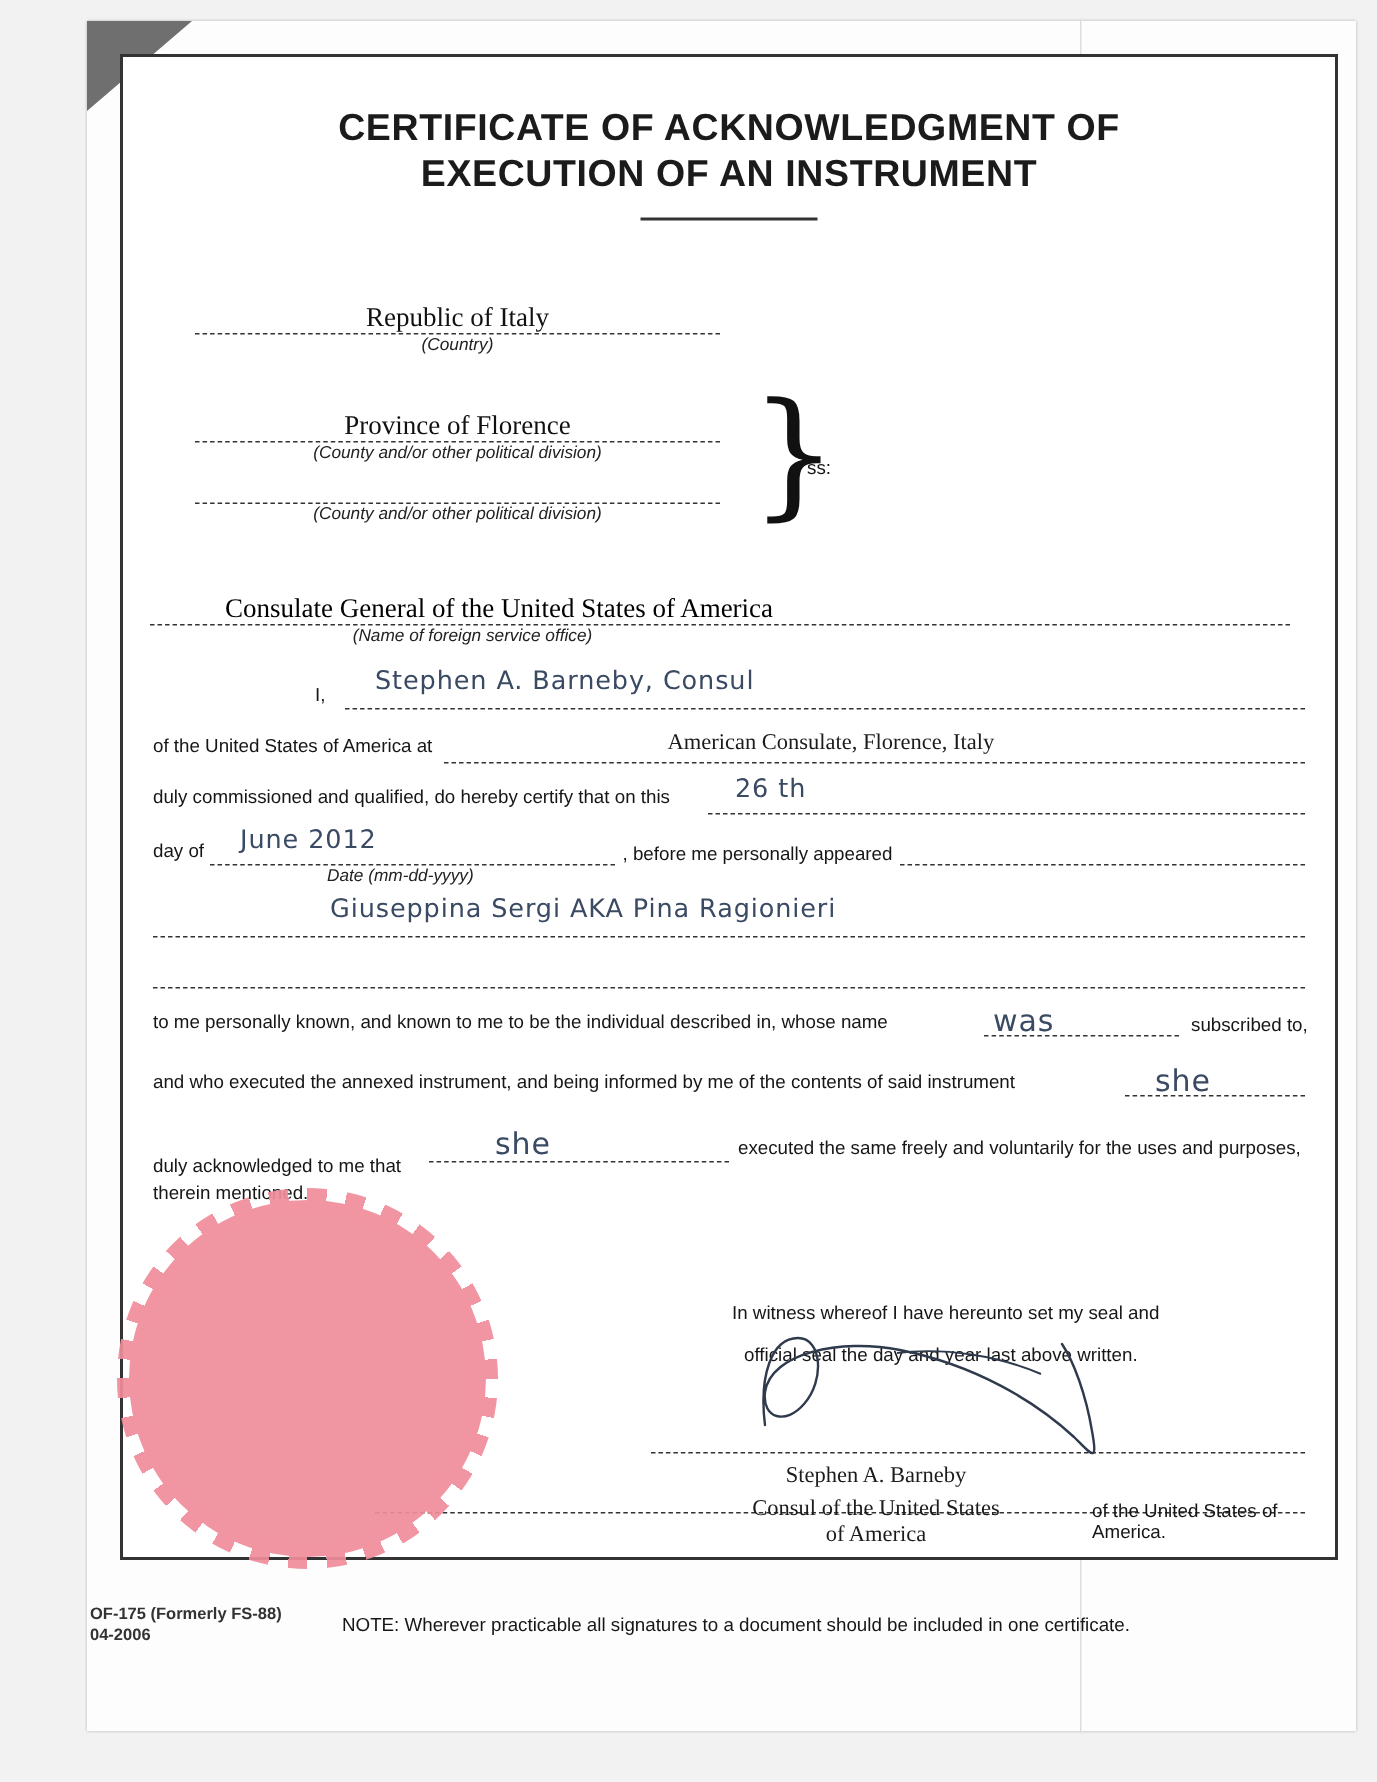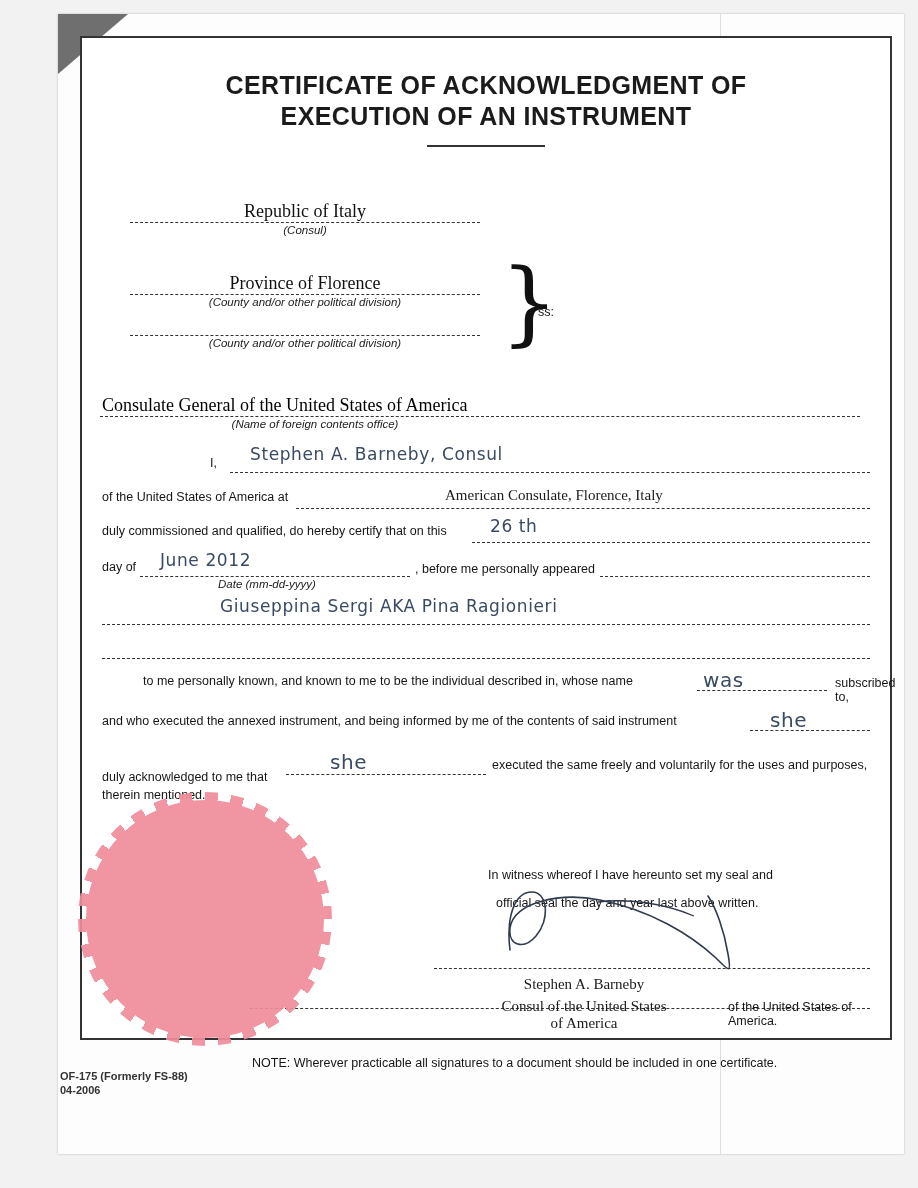--- a/index.html
+++ b/index.html
@@ -152,42 +152,42 @@
       <div class="title-rule"></div>
     </div>
 
     <div class="body">
 
       <div style="position:relative; margin-top:54px; height:200px;">
 
         <div style="position:absolute; left:30px; top:0; width:350px;">
           <div class="lbl-center">Republic of Italy</div>
           <div class="dashline"></div>
-          <div class="caption">(Consul)</div>
+          <div class="caption">(Country)</div>
         </div>
 
         <div style="position:absolute; left:30px; top:72px; width:350px;">
           <div class="lbl-center">Province of Florence</div>
           <div class="dashline"></div>
           <div class="caption">(County and/or other political division)</div>
         </div>
 
         <div style="position:absolute; left:30px; top:134px; width:350px;">
           <div class="dashline"></div>
           <div class="caption">(County and/or other political division)</div>
         </div>
 
         <div style="position:absolute; left:400px; top:56px;" class="brace">}</div>
         <div style="position:absolute; left:438px; top:104px;" class="run">ss:</div>
       </div>
 
       <div style="position:relative; margin-top:-6px;">
-        <div style="font-size:18px; padding-left:2px;">Consulate General of the United States of America</div>
+        <div style="font-size:18px; padding-left:2px;margin-left:48px;">Consulate General of the United States of America</div>
         <div class="dashline" style="width:760px;"></div>
-        <div class="caption" style="width:430px;">(Name of foreign contents office)</div>
+        <div class="caption" style="width:430px;">(Name of foreign service office)</div>
       </div>
 
       <div style="position:relative; height:40px; margin-top:12px;">
         <span class="run" style="position:absolute; left:110px; top:14px;">I,</span>
         <span class="hand" style="position:absolute; left:150px; top:2px;">Stephen A. Barneby, Consul</span>
         <div class="dashline" style="position:absolute; left:130px; top:30px; width:640px;"></div>
       </div>
 
       <div style="position:relative; height:34px;">
         <span class="run" style="position:absolute; left:2px; top:8px;">of the United States of America at</span>
@@ -209,21 +209,21 @@
         <span class="run" style="position:absolute; left:315px; top:12px;">, before me personally appeared</span>
         <div class="dashline" style="position:absolute; left:500px; top:26px; width:270px;"></div>
       </div>
 
       <div style="position:relative; height:62px;">
         <span class="hand" style="position:absolute; left:120px; top:0px;">Giuseppina  Sergi  AKA  Pina  Ragionieri</span>
         <div class="dashline" style="position:absolute; left:2px; top:28px; width:768px;"></div>
         <div class="dashline" style="position:absolute; left:2px; top:62px; width:768px;"></div>
       </div>
 
-      <div style="position:relative; height:40px; margin-top:10px;margin-left:41px;">
+      <div style="position:relative; height:40px; margin-top:10px;">
         <span class="run" style="position:absolute; left:2px; top:6px;">to me personally known, and known to me to be the individual described in, whose name</span>
         <span class="hand hand-sm" style="position:absolute; left:562px; top:0px;">was</span>
         <div class="dashline" style="position:absolute; left:556px; top:22px; width:130px;"></div>
         <span class="run" style="position:absolute; left:694px; top:8px;">subscribed to,</span>
       </div>
 
       <div style="position:relative; height:40px;">
         <span class="run" style="position:absolute; left:2px; top:6px;">and who executed the annexed instrument, and being informed by me of the contents of said instrument</span>
         <span class="hand hand-sm" style="position:absolute; left:670px; top:0px;">she</span>
         <div class="dashline" style="position:absolute; left:650px; top:22px; width:120px;"></div>
@@ -254,21 +254,21 @@
         <div style="position:absolute; left:334px; top:108px; width:300px; text-align:center;">
           <div class="serif-name">Stephen A. Barneby</div>
         </div>
         <div class="dashline" style="position:absolute; left:150px; top:140px; width:620px;"></div>
         <div style="position:absolute; left:334px; top:130px; width:300px; text-align:center;">
           <div class="serif-name">Consul of the United States</div>
           <div class="serif-name">of America</div>
         </div>
         <span class="run" style="position:absolute; left:628px; top:132px;">of the United States of America.</span>
 
-        <span class="note" style="position:absolute; left:128px; top:188px;margin-left:24px;">NOTE: Wherever practicable all signatures to a document should be included in one certificate.</span>
+        <span class="note" style="position:absolute; left:128px; top:208px;">NOTE: Wherever practicable all signatures to a document should be included in one certificate.</span>
       </div>
 
     </div>
   </div>
 
   <div id="seal">
     <div id="seal-inner"></div>
   </div>
 
   <div class="footer-code">

